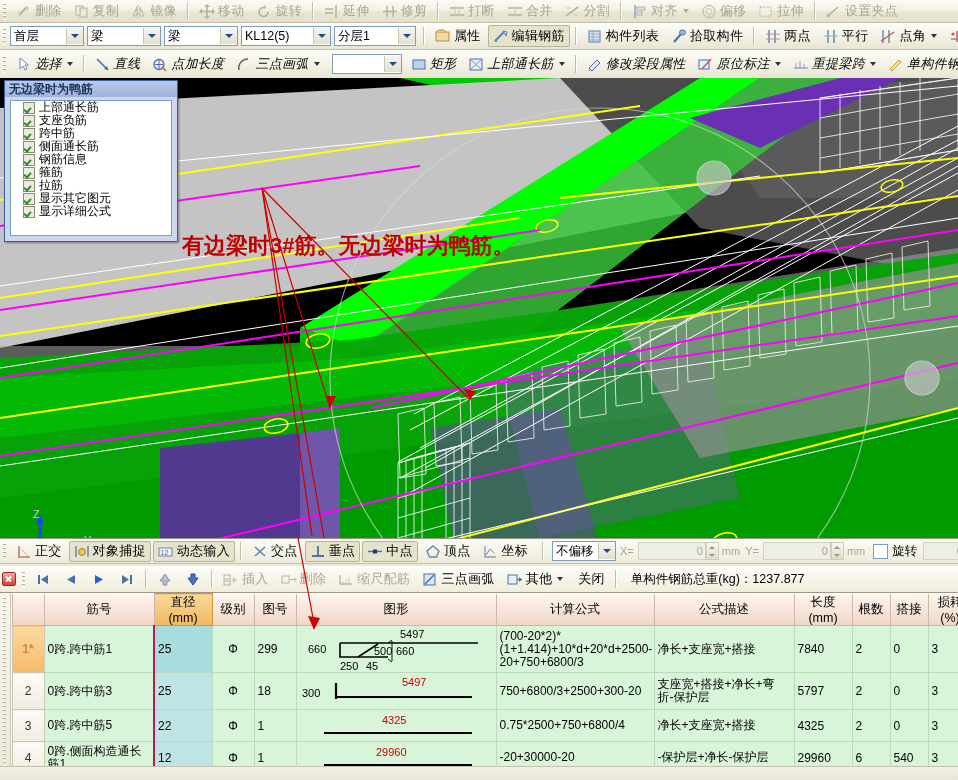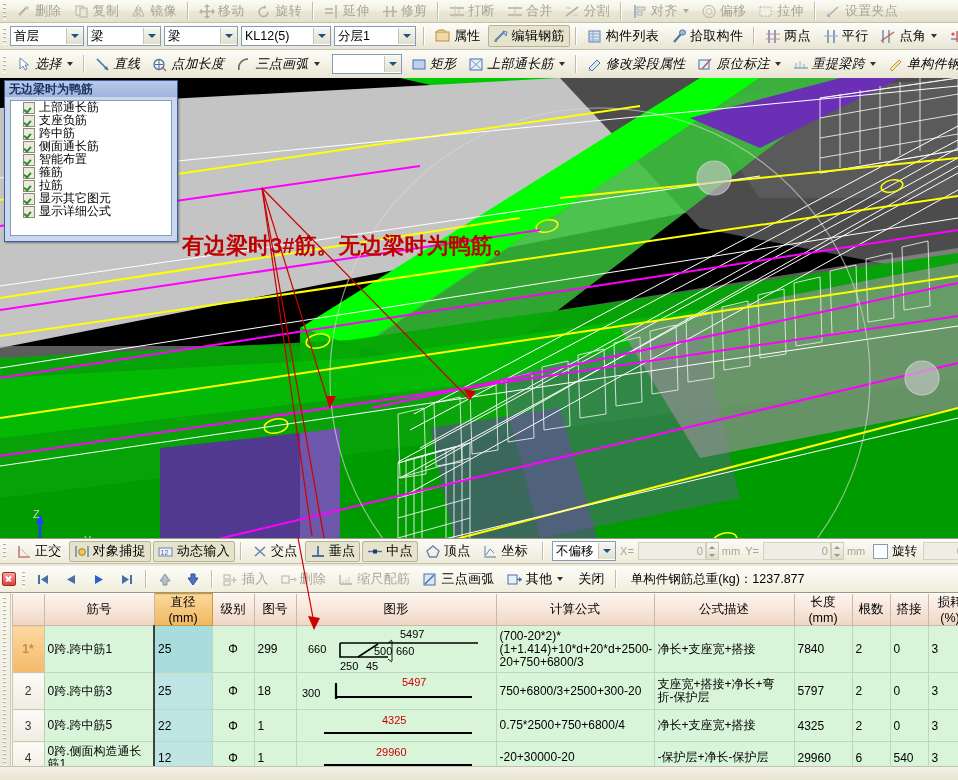--- a/index.html
+++ b/index.html
@@ -153,21 +153,21 @@
     overflow:hidden;white-space:nowrap;
   }
   table.grid td.wrapcell{white-space:normal;line-height:13px;font-size:12px;}
   table.grid td.rownum{
     background:linear-gradient(to bottom,#fcfbf7,#efece0);
     border:1px solid #c9c6b4;text-align:center;color:#333;
   }
   table.grid tr.sel td.rownum{
     background:linear-gradient(to bottom,#fcd9a0,#f5b96a);color:#c88a3c;font-weight:bold;
   }
-  table.grid td.dia{background:#bfe4e4;border-left:2px solid #404040;}
+  table.grid td.dia{background:#bfe4e4;border-left:2px solid #be185d;}
   table.grid tr.sel td.dia{background:#a9dcdc;}
   table.grid td.ctr{text-align:center;}
   .shapecell{height:38px;position:relative;}
   .shapecell svg{display:block;margin:0 auto;}
 
   
   .hscroll{
     position:absolute;left:0;bottom:0;width:958px;height:14px;
     background:linear-gradient(to bottom,#f4f2e7,#e6e3d2);border-top:1px solid #c3c0ad;
   }
@@ -698,21 +698,21 @@
       <div class="chkrow">
         <span class="chkbox"></span>
         <span class="t">跨中筋</span>
       </div>
       <div class="chkrow">
         <span class="chkbox"></span>
         <span class="t">侧面通长筋</span>
       </div>
       <div class="chkrow">
         <span class="chkbox"></span>
-        <span class="t">智能布置</span>
+        <span class="t">钢筋信息</span>
       </div>
       <div class="chkrow">
         <span class="chkbox"></span>
         <span class="t">箍筋</span>
       </div>
       <div class="chkrow">
         <span class="chkbox"></span>
         <span class="t">拉筋</span>
       </div>
       <div class="chkrow">

